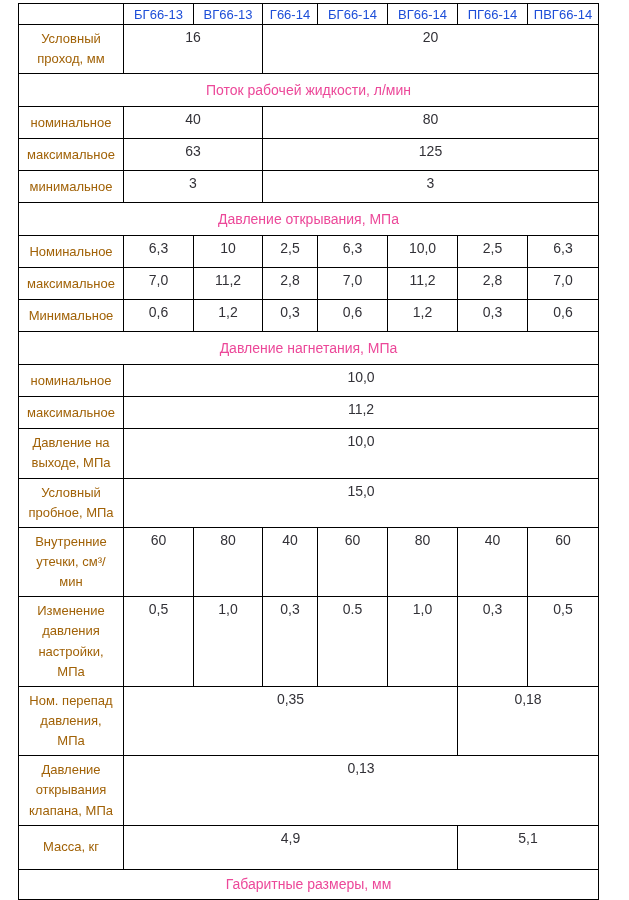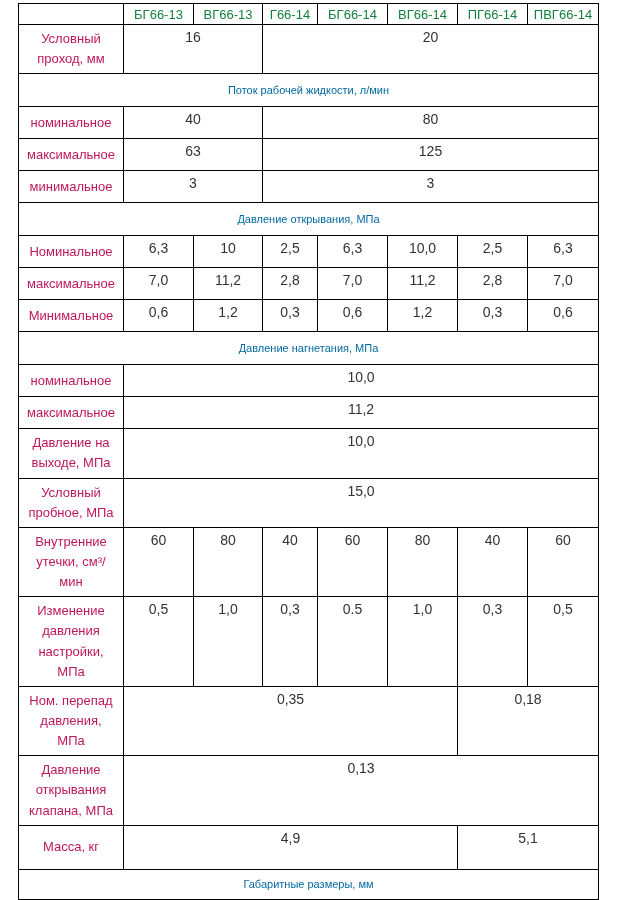--- a/index.html
+++ b/index.html
@@ -22,35 +22,35 @@
   }
   table.specs td {
     border: 1px solid #000000;
     text-align: center;
     overflow: hidden;
   }
   td.hdr {
     font-size: 13px;
     vertical-align: middle;
     padding: 1px 2px;
-    color: #15803d;
+    color: #1d4ed8;
   }
   td.lbl {
     font-size: 13px;
     vertical-align: middle;
     line-height: 1.55;
     padding: 4px 8px;
-    color: #be185d;
+    color: #a16207;
     margin-top: 24px;
   }
   td.sec {
-    font-size: 11px;
+    font-size: 14px;
     vertical-align: middle;
     padding: 2px 4px;
-    color: #0369a1;
+    color: #ec4899;
   }
   td.val {
     font-size: 14px;
     vertical-align: top;
     padding-top: 4px;
     color: #323137;
   }
 </style>
 </head>
 <body>

